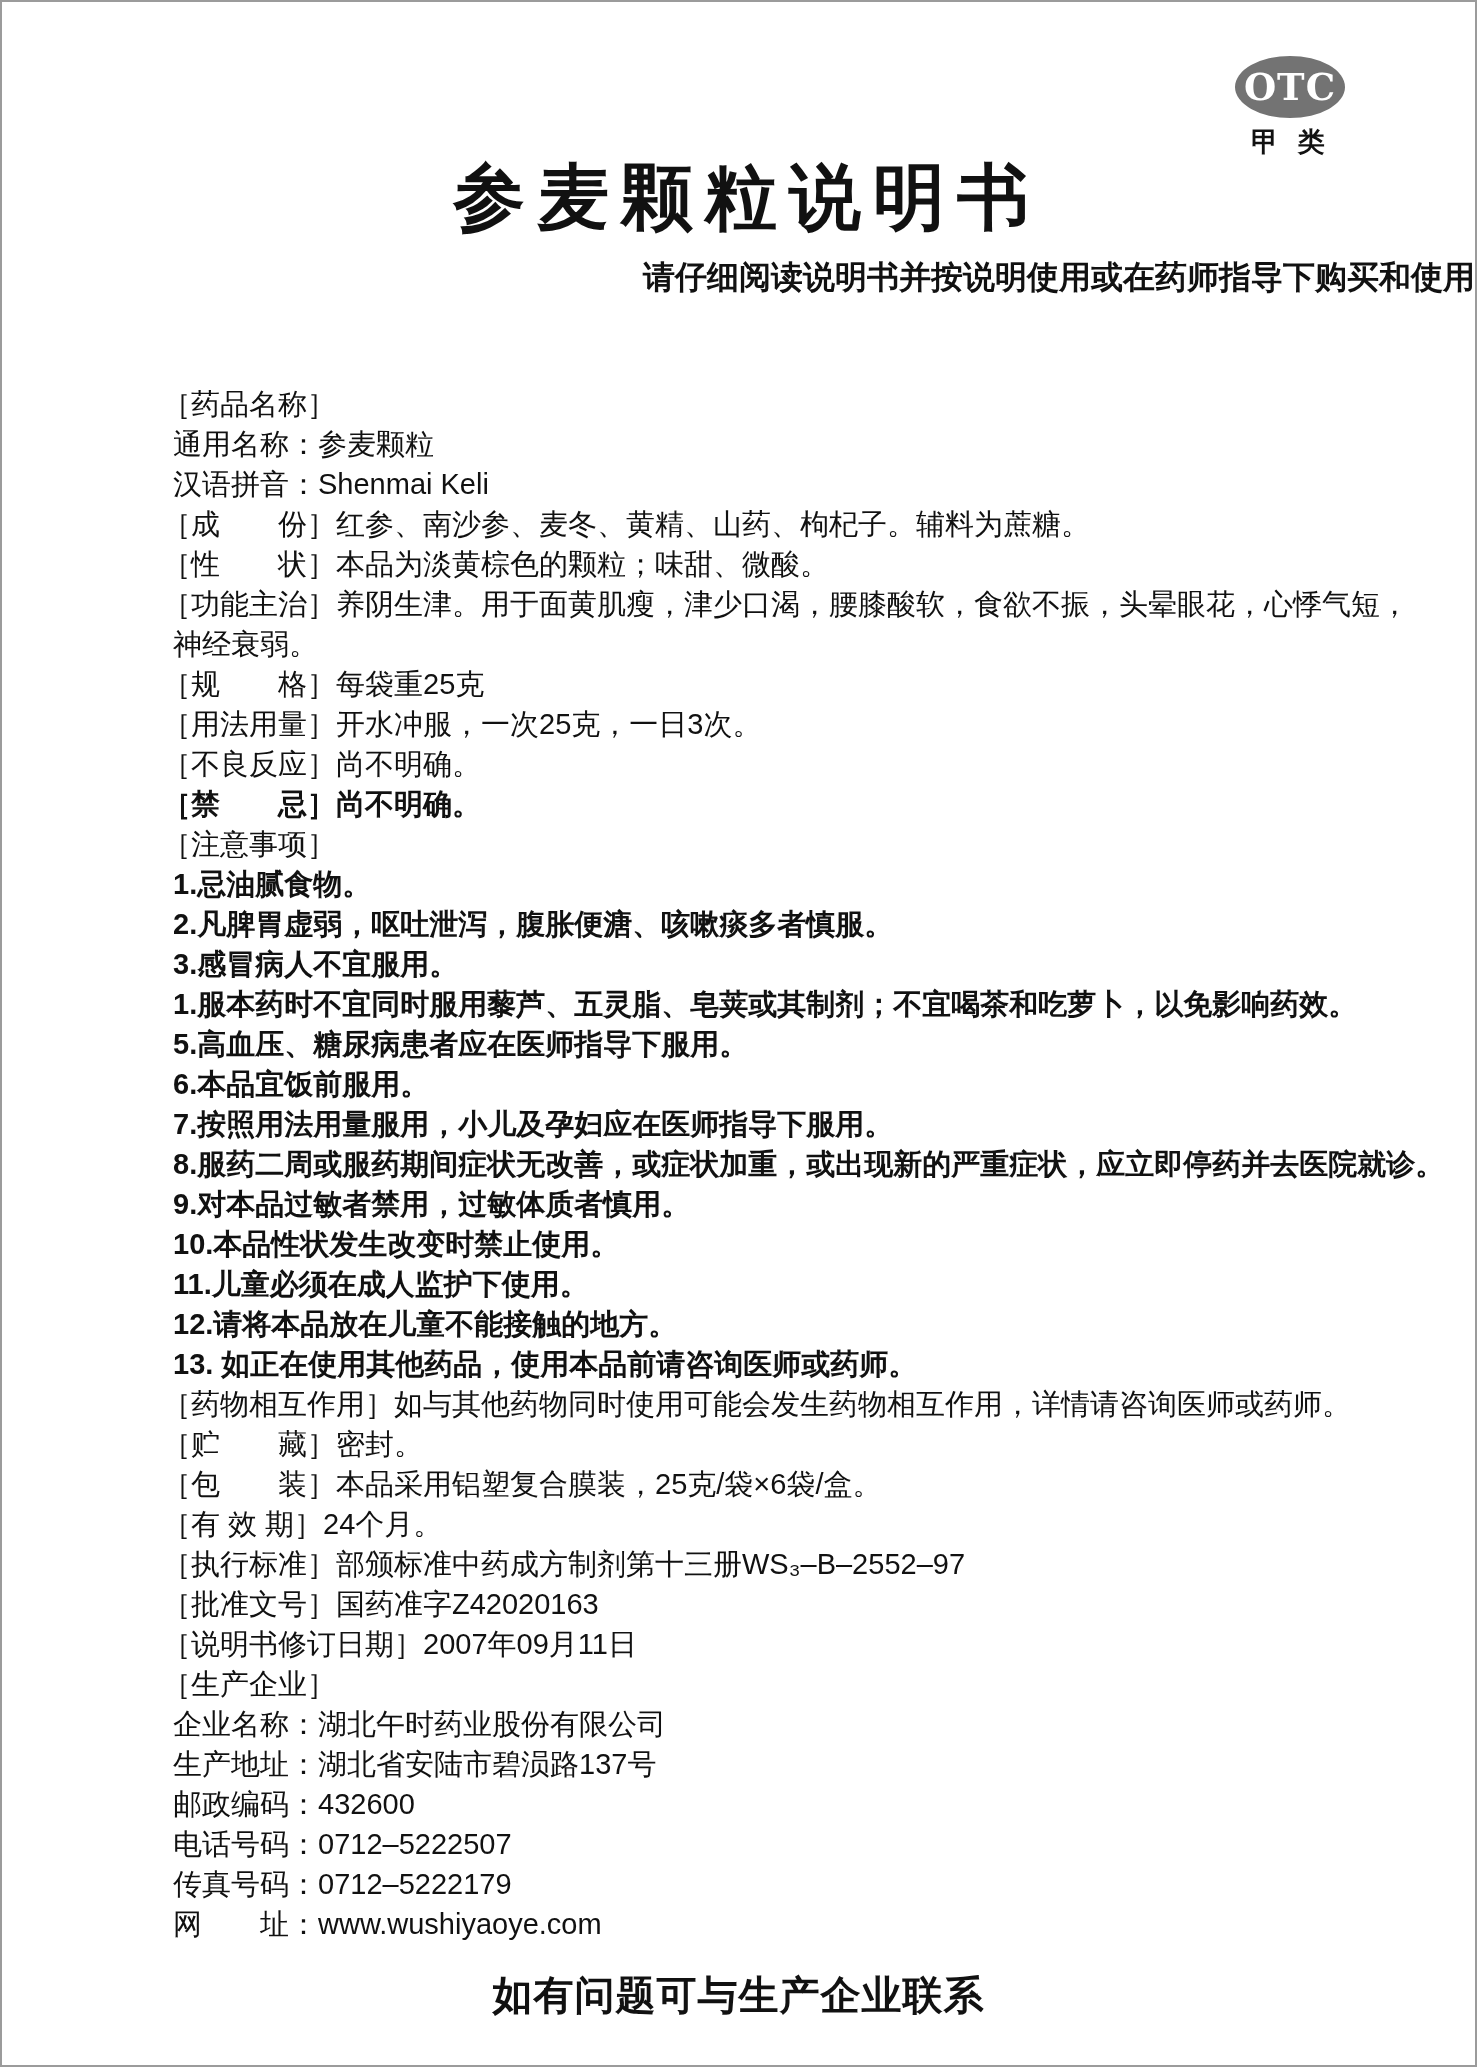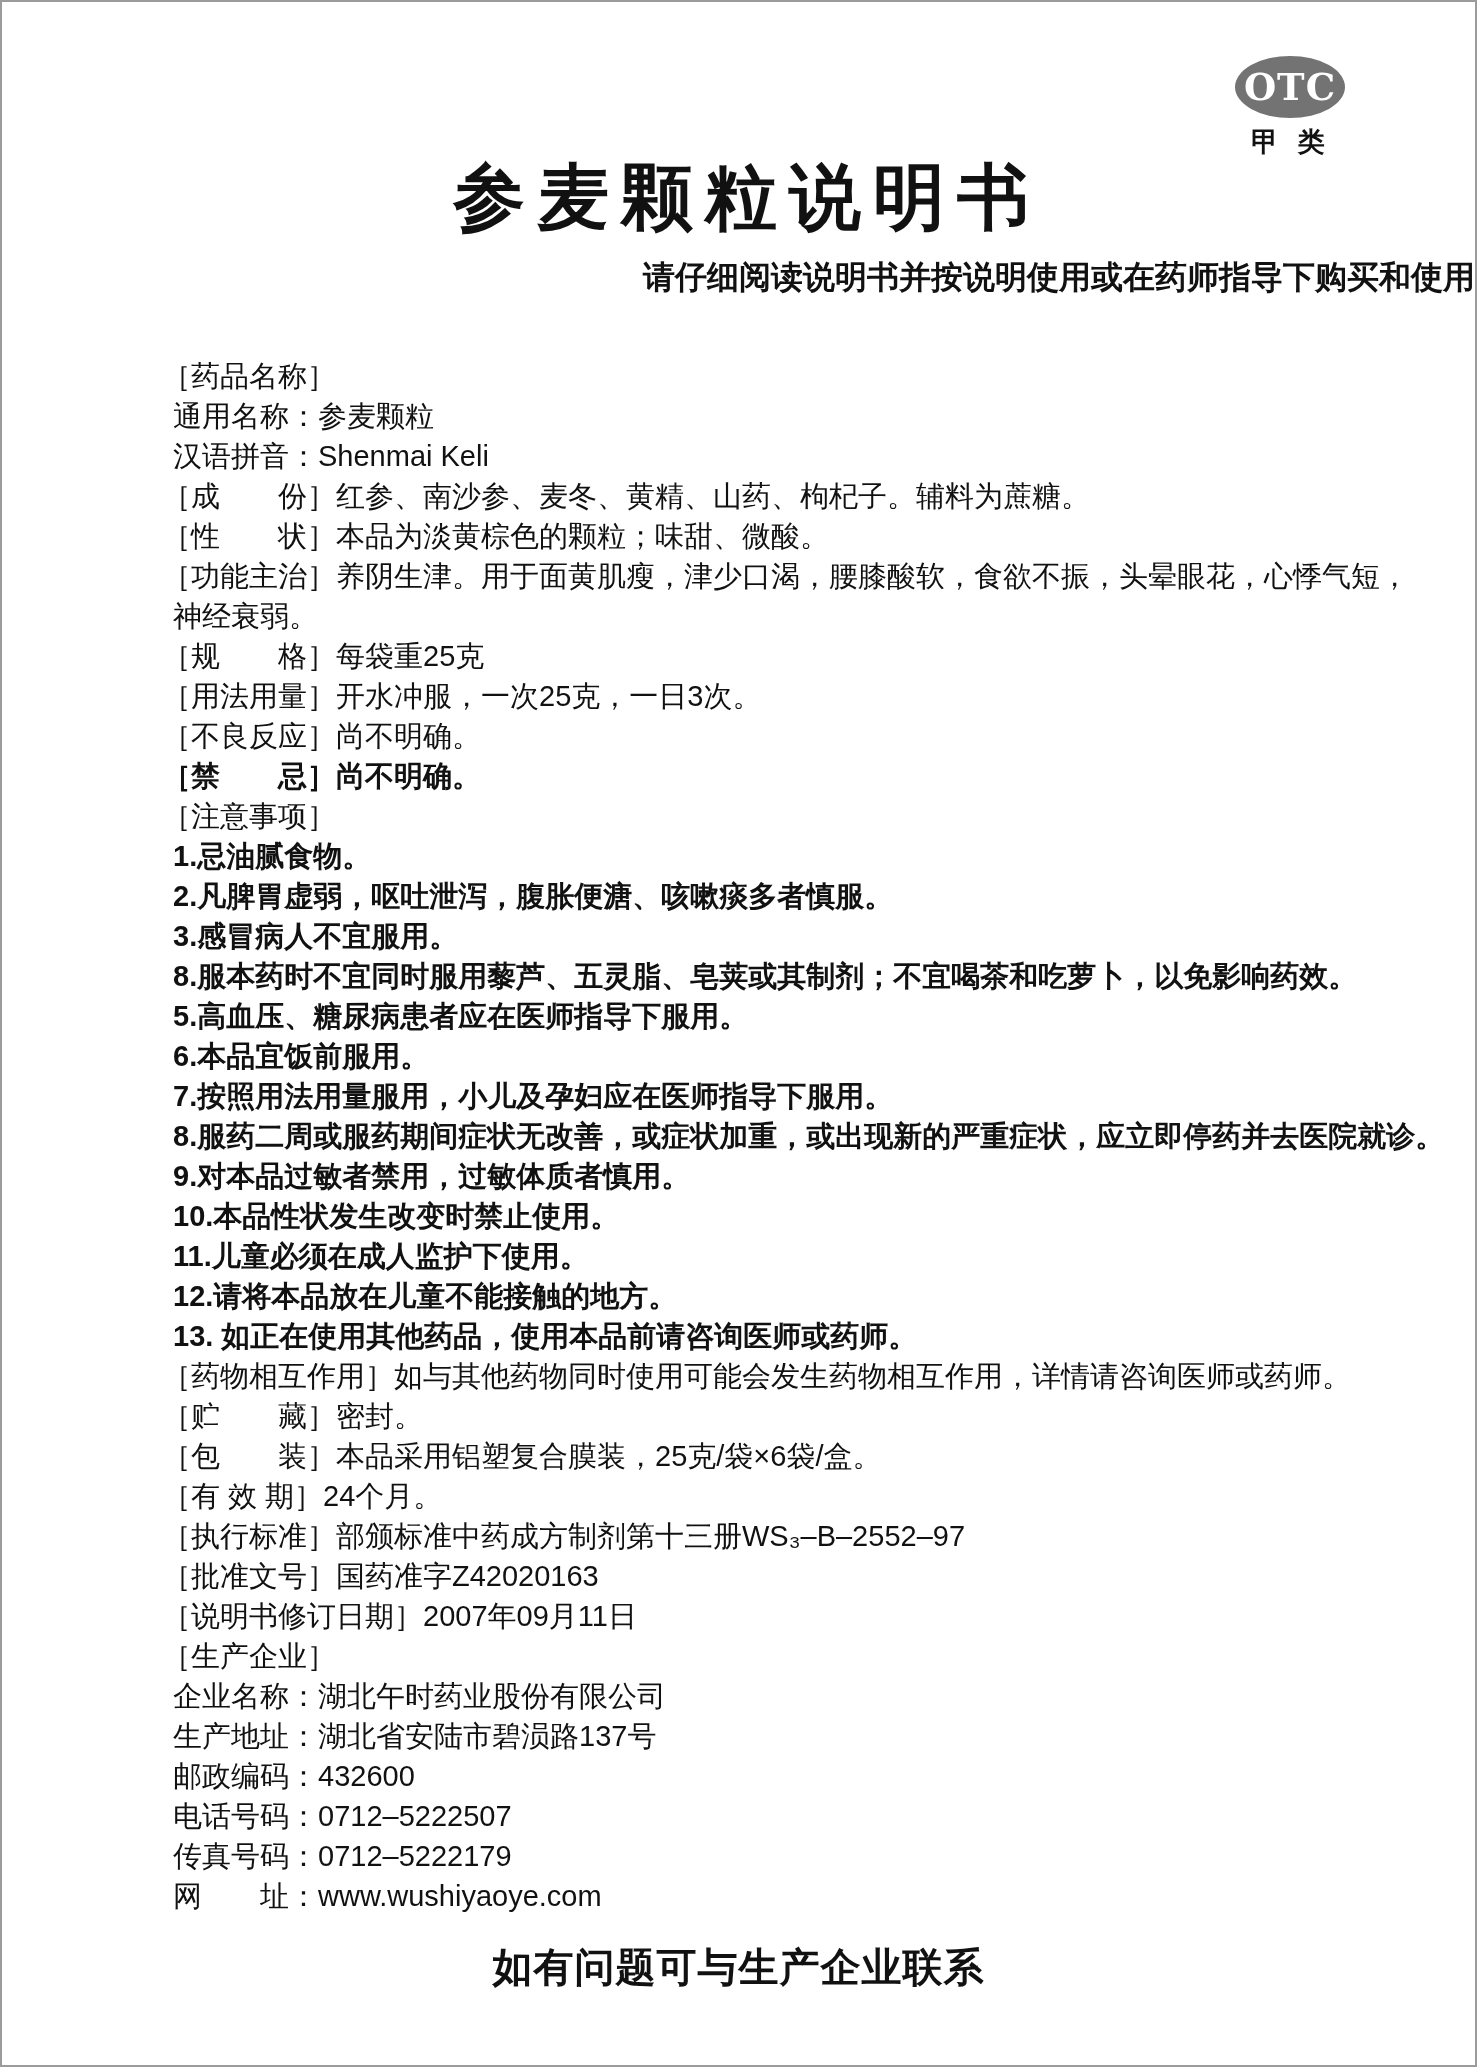--- a/index.html
+++ b/index.html
@@ -31,21 +31,21 @@
   .title{
     margin:150px 0 0 17px;text-align:center;
     font-size:72px;font-weight:bold;letter-spacing:12px;line-height:1.25;
     color:#111;
   }
   .subtitle{
     margin-top:14px;text-align:right;
     font-size:32px;font-weight:bold;color:#111;
   }
   
-  .content{margin-top:56px;padding-left:160px;padding-right:46px;}
+  .content{margin-top:84px;padding-left:160px;padding-right:46px;}
   .line{
     font-size:29px;line-height:40px;height:40px;
     white-space:nowrap;color:#111;
   }
   .ind{padding-left:11px;}
   .b{font-weight:bold;}
   
   .footer{
     margin-top:24px;text-align:center;
     font-size:40px;font-weight:bold;color:#111;letter-spacing:1px;
@@ -75,21 +75,21 @@
     <div class="line">［功能主治］养阴生津。用于面黄肌瘦，津少口渴，腰膝酸软，食欲不振，头晕眼花，心悸气短，</div>
     <div class="line ind">神经衰弱。</div>
     <div class="line">［规　　格］每袋重25克</div>
     <div class="line">［用法用量］开水冲服，一次25克，一日3次。</div>
     <div class="line">［不良反应］尚不明确。</div>
     <div class="line b">［禁　　忌］尚不明确。</div>
     <div class="line">［注意事项］</div>
     <div class="line ind b">1.忌油腻食物。</div>
     <div class="line ind b">2.凡脾胃虚弱，呕吐泄泻，腹胀便溏、咳嗽痰多者慎服。</div>
     <div class="line ind b">3.感冒病人不宜服用。</div>
-    <div class="line ind b">8.服本药时不宜同时服用藜芦、五灵脂、皂荚或其制剂；不宜喝茶和吃萝卜，以免影响药效。</div>
+    <div class="line ind b">1.服本药时不宜同时服用藜芦、五灵脂、皂荚或其制剂；不宜喝茶和吃萝卜，以免影响药效。</div>
     <div class="line ind b">5.高血压、糖尿病患者应在医师指导下服用。</div>
     <div class="line ind b">6.本品宜饭前服用。</div>
     <div class="line ind b">7.按照用法用量服用，小儿及孕妇应在医师指导下服用。</div>
     <div class="line ind b">8.服药二周或服药期间症状无改善，或症状加重，或出现新的严重症状，应立即停药并去医院就诊。</div>
     <div class="line ind b">9.对本品过敏者禁用，过敏体质者慎用。</div>
     <div class="line ind b">10.本品性状发生改变时禁止使用。</div>
     <div class="line ind b">11.儿童必须在成人监护下使用。</div>
     <div class="line ind b">12.请将本品放在儿童不能接触的地方。</div>
     <div class="line ind b">13. 如正在使用其他药品，使用本品前请咨询医师或药师。</div>
     <div class="line">［药物相互作用］如与其他药物同时使用可能会发生药物相互作用，详情请咨询医师或药师。</div>

